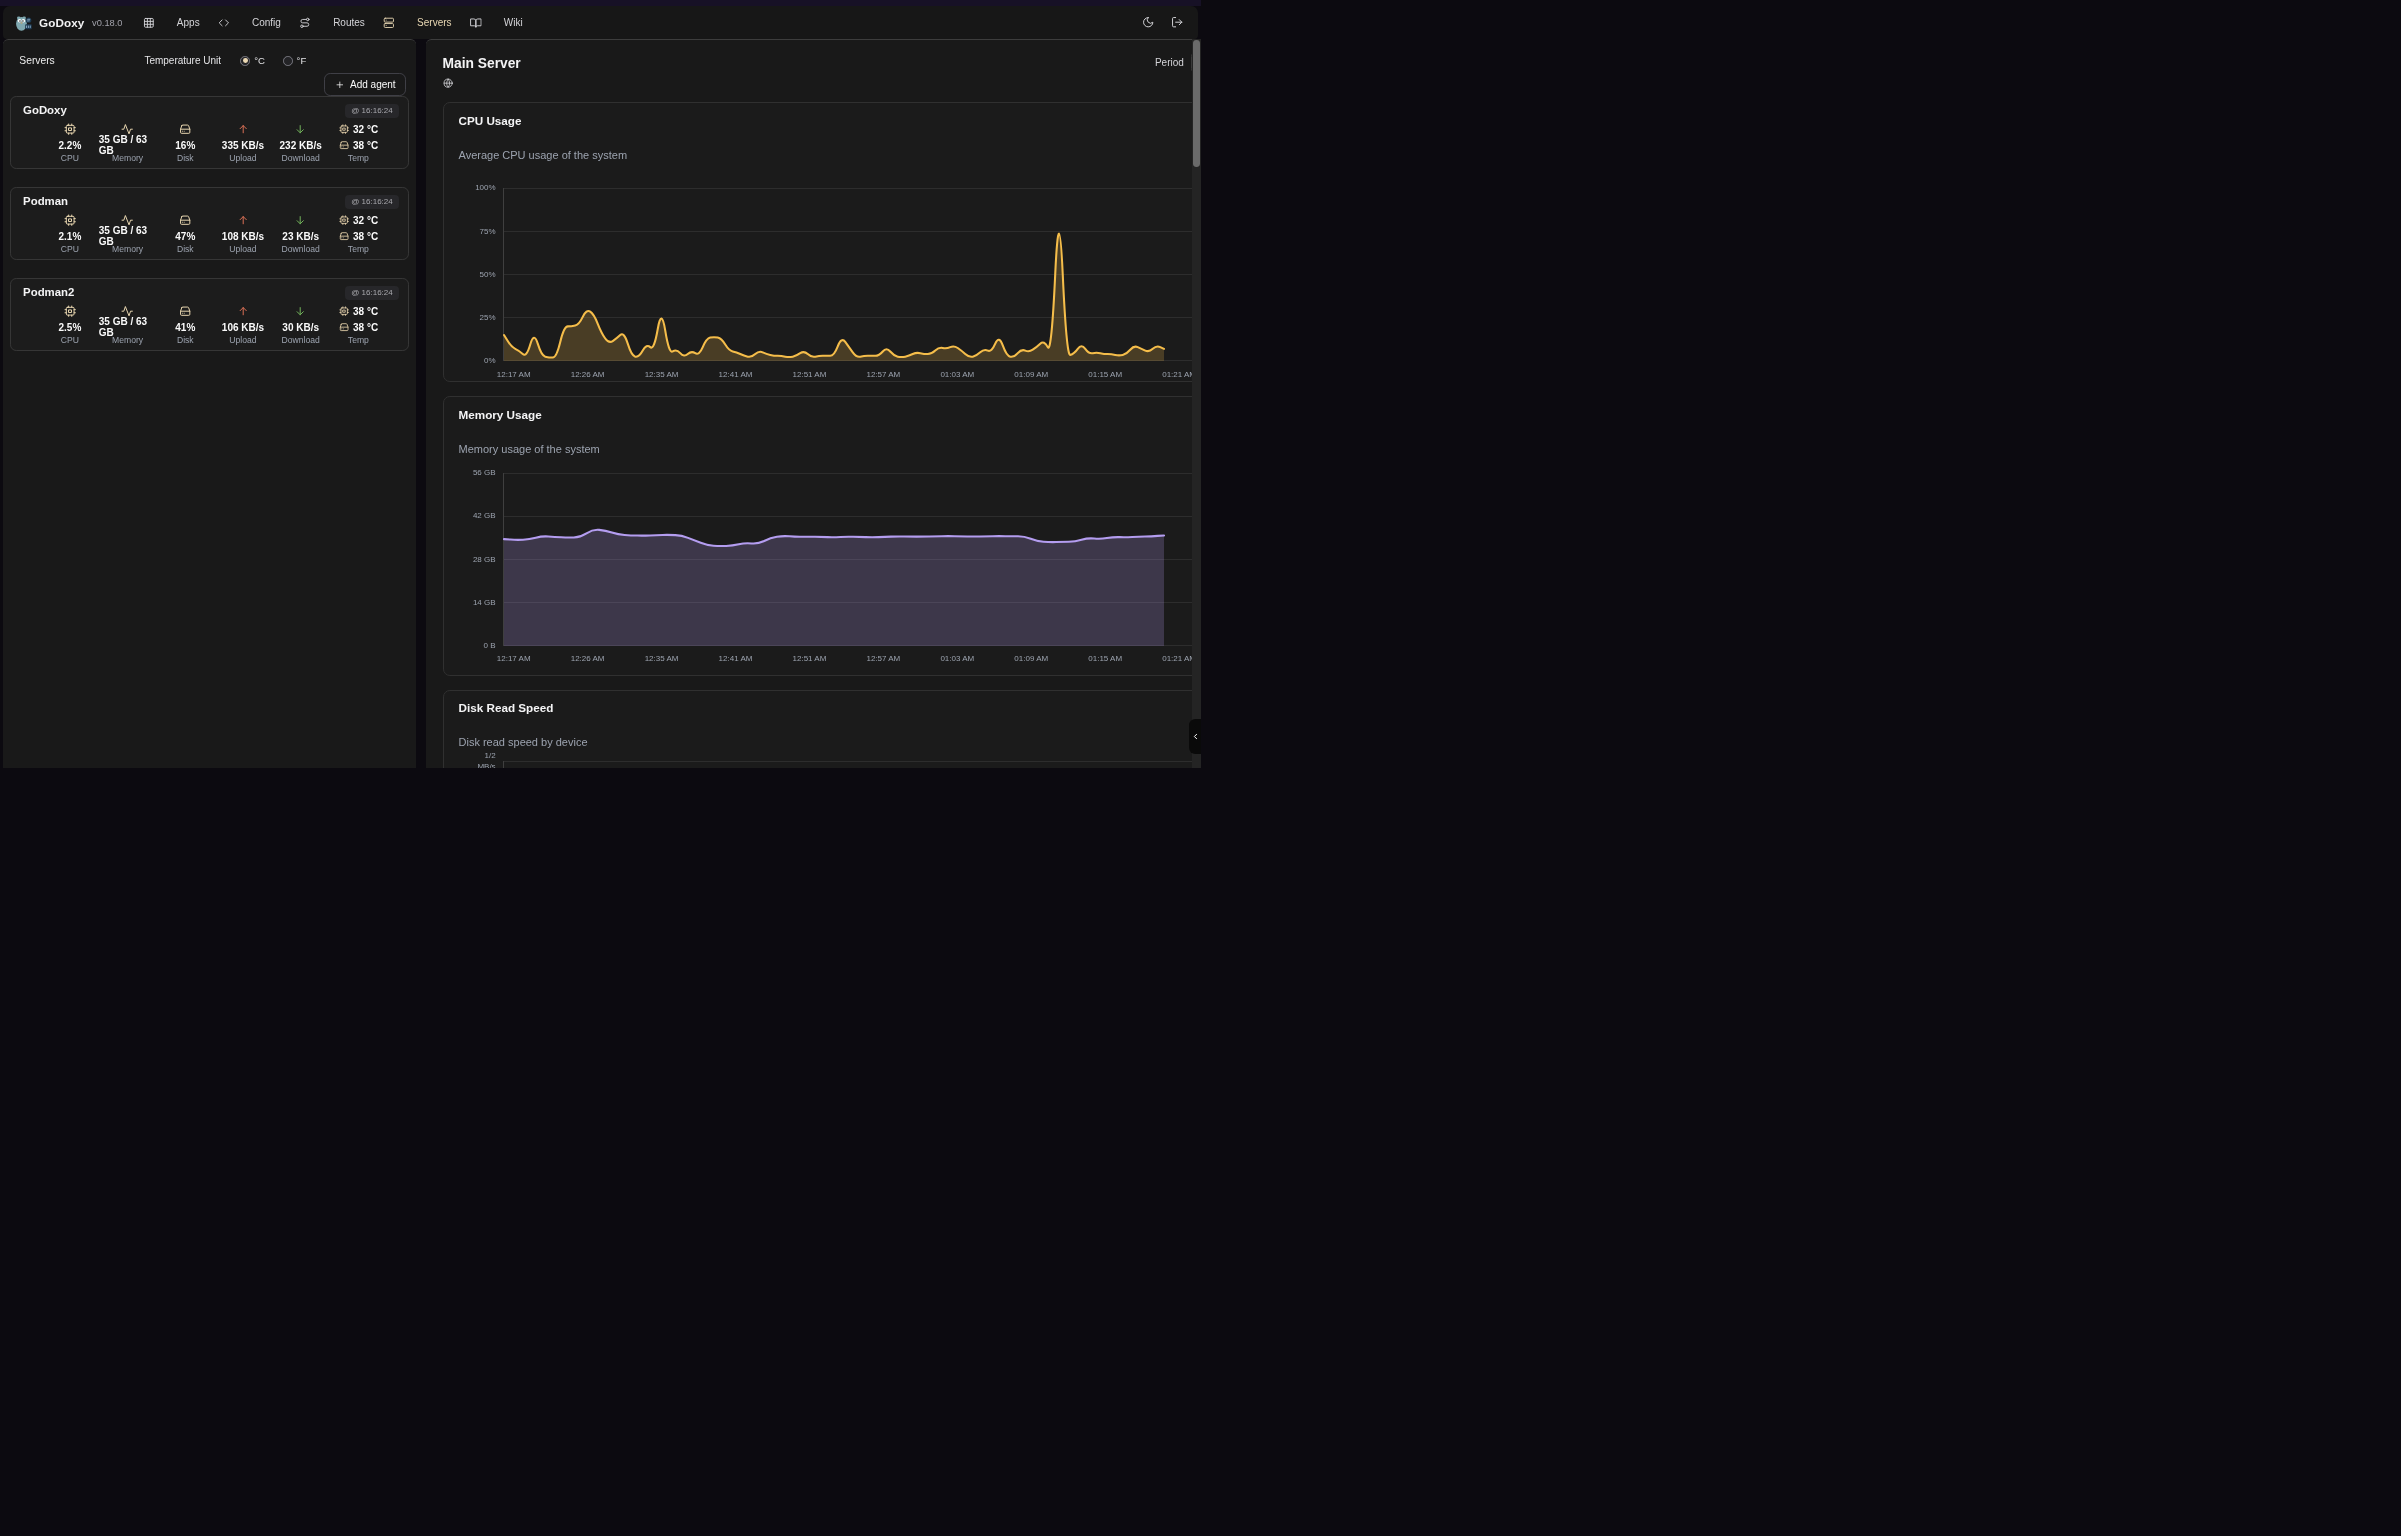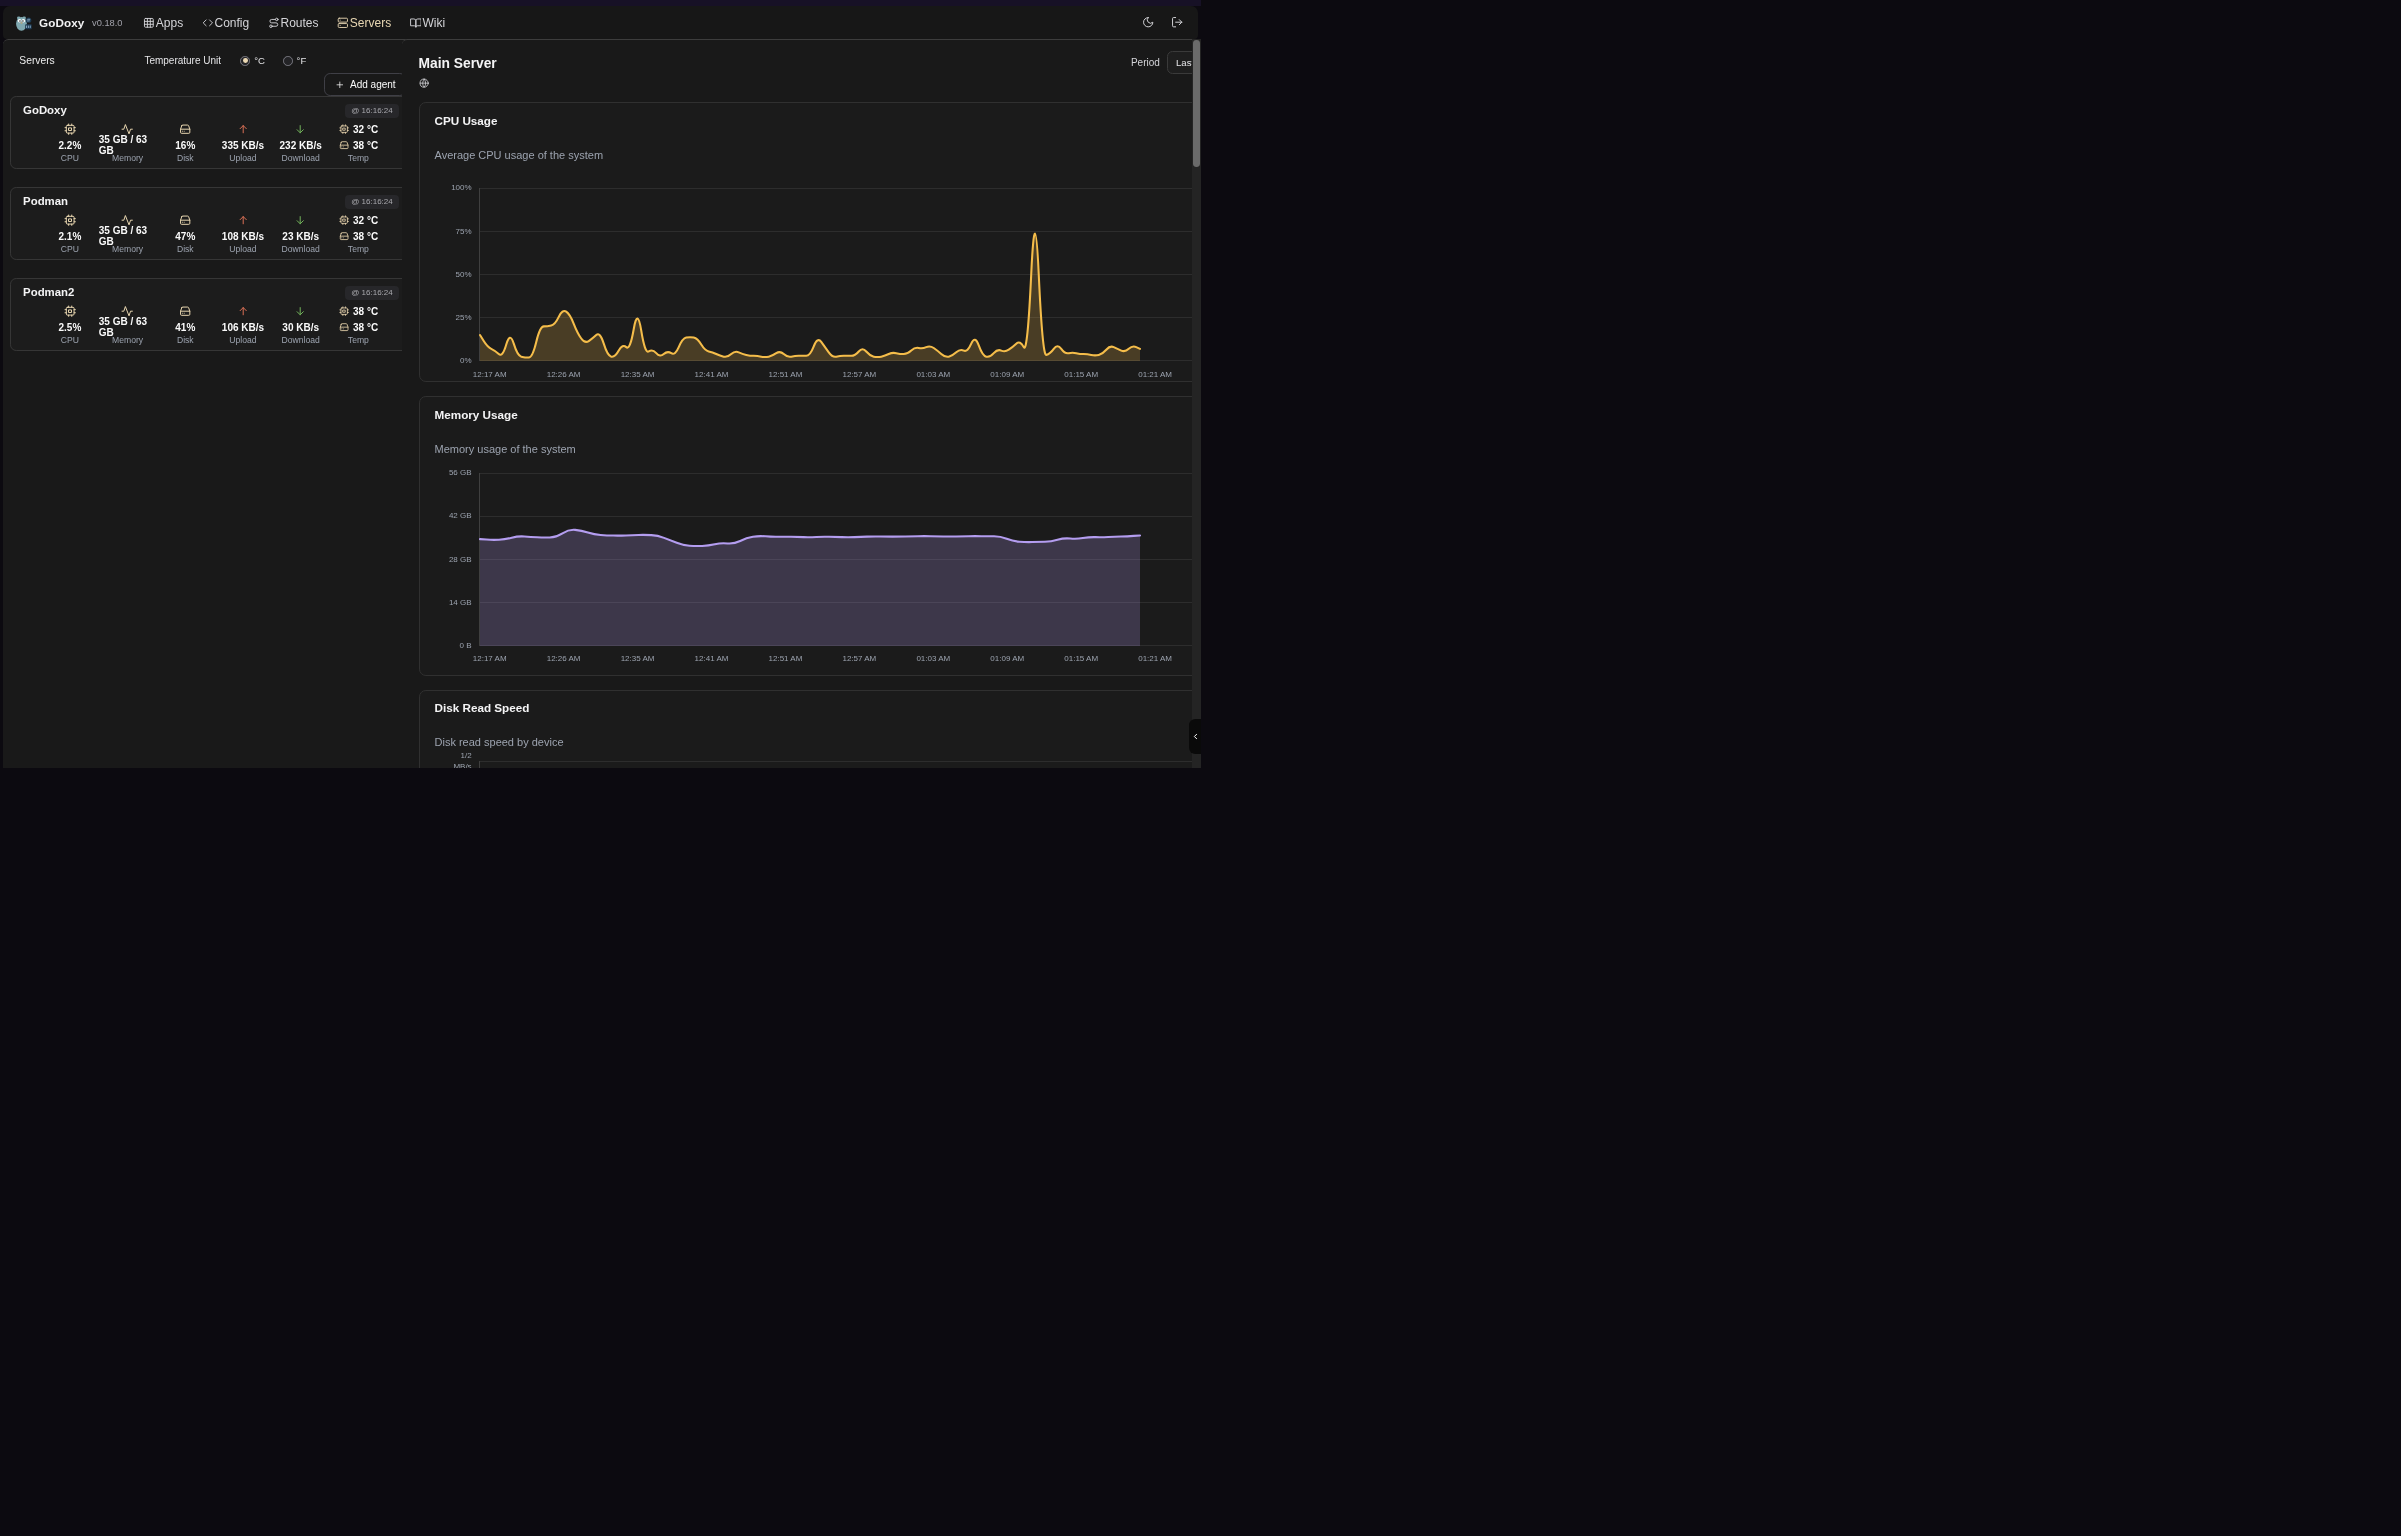--- a/index.html
+++ b/index.html
@@ -6,31 +6,31 @@
   body{width:1201px;height:768px;position:relative;font-family:"Liberation Sans",sans-serif;
        -webkit-font-smoothing:antialiased;color:#e4e4e7;}
   .top-strip{position:absolute;left:0;top:0;right:0;height:6.2px;background:#171126;}
   
   .navbar{position:absolute;left:2.8px;right:2.8px;top:6.2px;height:33px;background:#171717;
           border-radius:6.9px 6.9px 4.1px 4.1px;display:flex;align-items:center;padding:0 11px;box-sizing:border-box;}
   .brand-wrap{display:flex;align-items:center;gap:6.2px;}
   .brand{font-size:11.7px;font-weight:700;color:#f4f4f5;letter-spacing:0.1px;}
   .version{font-size:9.3px;color:#a1a1aa;margin-left:1.4px;}
   .nav-items{display:flex;align-items:center;gap:18.6px;margin-left:20.7px;}
-  .nav-item{display:flex;align-items:center;gap:1px;font-size:12px;color:#d4d4d8;cursor:pointer;}
+  .nav-item{display:flex;align-items:center;gap:22px;font-size:10px;color:#d4d4d8;cursor:pointer;}
   .nav-item .icon{color:#d4d4d8;}
   .nav-item.active{color:#e8d7b3;}
   .nav-item.active .icon{color:#e8d7b3;}
   .nav-right{margin-left:auto;display:flex;align-items:center;gap:16.5px;padding-right:4.1px;}
   .icon{display:inline-block;}
   .icon svg{display:block;}
   
   .panel{position:absolute;background:#191919;border-top:0.7px solid #3d3d3d;border-radius:5.5px 5.5px 0 0;box-sizing:border-box;}
   .sidebar{left:2.8px;top:39px;width:413px;bottom:0;}
-  .mainpanel{left:402px;top:39px;width:855px;bottom:0;padding:9.6px 16.5px 0;}
+  .mainpanel{left:426px;top:39px;width:855px;bottom:0;padding:9.6px 16.5px 0;}
   
   .sb-header{display:flex;align-items:center;padding:9px 9.6px 0 16.5px;height:23.4px;}
   .sb-heading{font-size:10.3px;color:#ededed;}
   .sb-right{margin-left:auto;display:flex;align-items:center;gap:18px;}
   .temp-label{font-size:10px;color:#e4e4e7;margin-right:1.4px;}
   .radio-opt{display:flex;align-items:center;gap:4.1px;cursor:pointer;}
   .radio{width:9.6px;height:9.6px;border-radius:50%;border:1px solid #7a7a82;background:#232326;
          display:flex;align-items:center;justify-content:center;box-sizing:border-box;}
   .radio .dot{width:4.8px;height:4.8px;border-radius:50%;background:#ecd9b4;}
   .radio-text{font-size:9.6px;color:#e4e4e7;}

